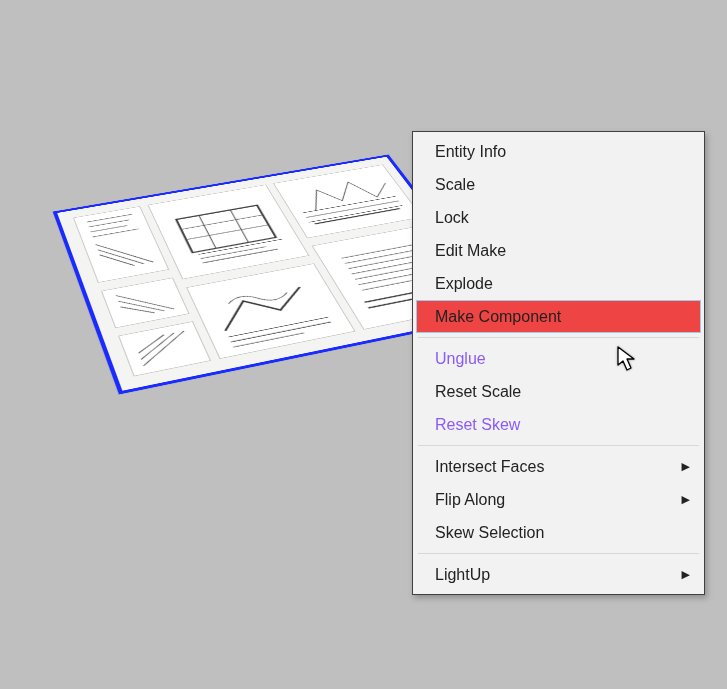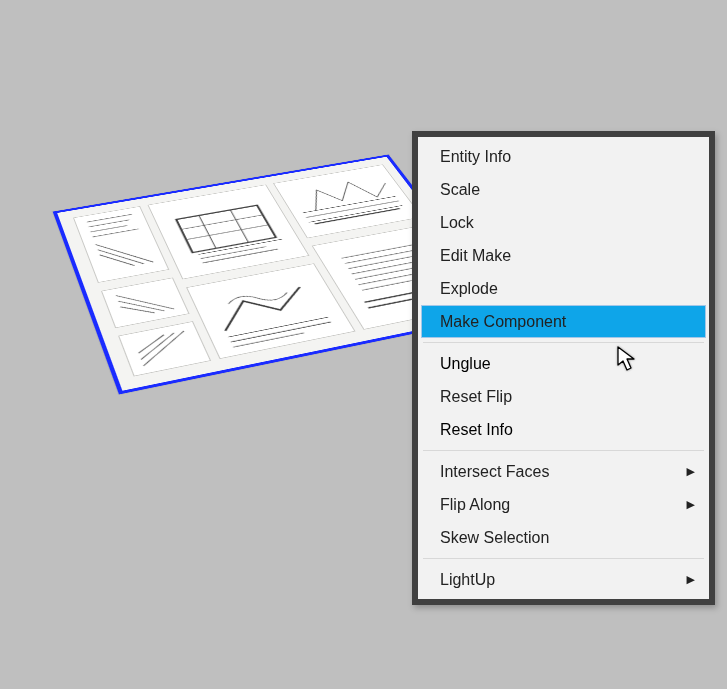--- a/index.html
+++ b/index.html
@@ -19,27 +19,27 @@
   .s4{left:14px; top:150px;width:70px; height:60px;}
   .s5{left:14px; top:224px;width:70px; height:60px;}
   .s6{left:94px; top:170px;width:130px;height:114px;}
   .s7{left:234px;top:140px;width:126px;height:144px;}
   .scribble{position:absolute;inset:6px;overflow:hidden;}
   .scribble svg{width:100%;height:100%;}
   .scribble path{stroke:#555;stroke-width:1.1;fill:none;}
   .scribble .fat{stroke-width:2.2;stroke:#3b3b3b;}
   
   .menu{position:absolute;left:412px;top:131px;width:285px;
-        background:#F2F2F2;border:6px solid #404040;
+        background:#F2F2F2;border:1px solid #404040;
         box-shadow:2px 3px 6px rgba(0,0,0,.25);padding:3px;}
   .item{position:relative;height:31px;line-height:31px;
         padding:0 24px 0 18px;color:#222;white-space:nowrap;
         border:1px solid transparent;cursor:default;user-select:none;}
-  .item.disabled{color:#000000;}
-  .item.hover{background:#0ea5e9;border:1px solid #A3C7E8;}
+  .item.disabled{color:#8b5cf6;}
+  .item.hover{background:#ef4444;border:1px solid #A3C7E8;}
   .sep{height:0;margin:4px 2px;border-top:1px solid #D8D8D8;}
   .arrow{position:absolute;right:10px;top:0;bottom:0;display:flex;
          align-items:center;font-size:11px;color:#222;}
   
   .cursor{position:absolute;left:617px;top:346px;width:20px;height:26px;
           pointer-events:none;}
   .cursor svg{width:100%;height:100%;filter:drop-shadow(0 0 1px rgba(0,0,0,.4));}
 </style>
 </head>
 <body>
@@ -96,22 +96,22 @@
 
 <div class="menu" id="ctx">
     <div class="item">Entity Info</div>
     <div class="item">Scale</div>
     <div class="item">Lock</div>
     <div class="item">Edit Make</div>
     <div class="item">Explode</div>
     <div class="item hover">Make Component</div>
     <div class="sep"></div>
     <div class="item disabled">Unglue</div>
-    <div class="item">Reset Flip</div>
-    <div class="item disabled">Reset Info</div>
+    <div class="item">Reset Scale</div>
+    <div class="item disabled">Reset Skew</div>
     <div class="sep"></div>
     <div class="item">Intersect Faces<span class="arrow">▶</span></div>
     <div class="item">Flip Along<span class="arrow">▶</span></div>
     <div class="item">Skew Selection</div>
     <div class="sep"></div>
     <div class="item">LightUp<span class="arrow">▶</span></div>
   </div>
 
 <div class="cursor">
   <svg viewBox="0 0 20 26">

